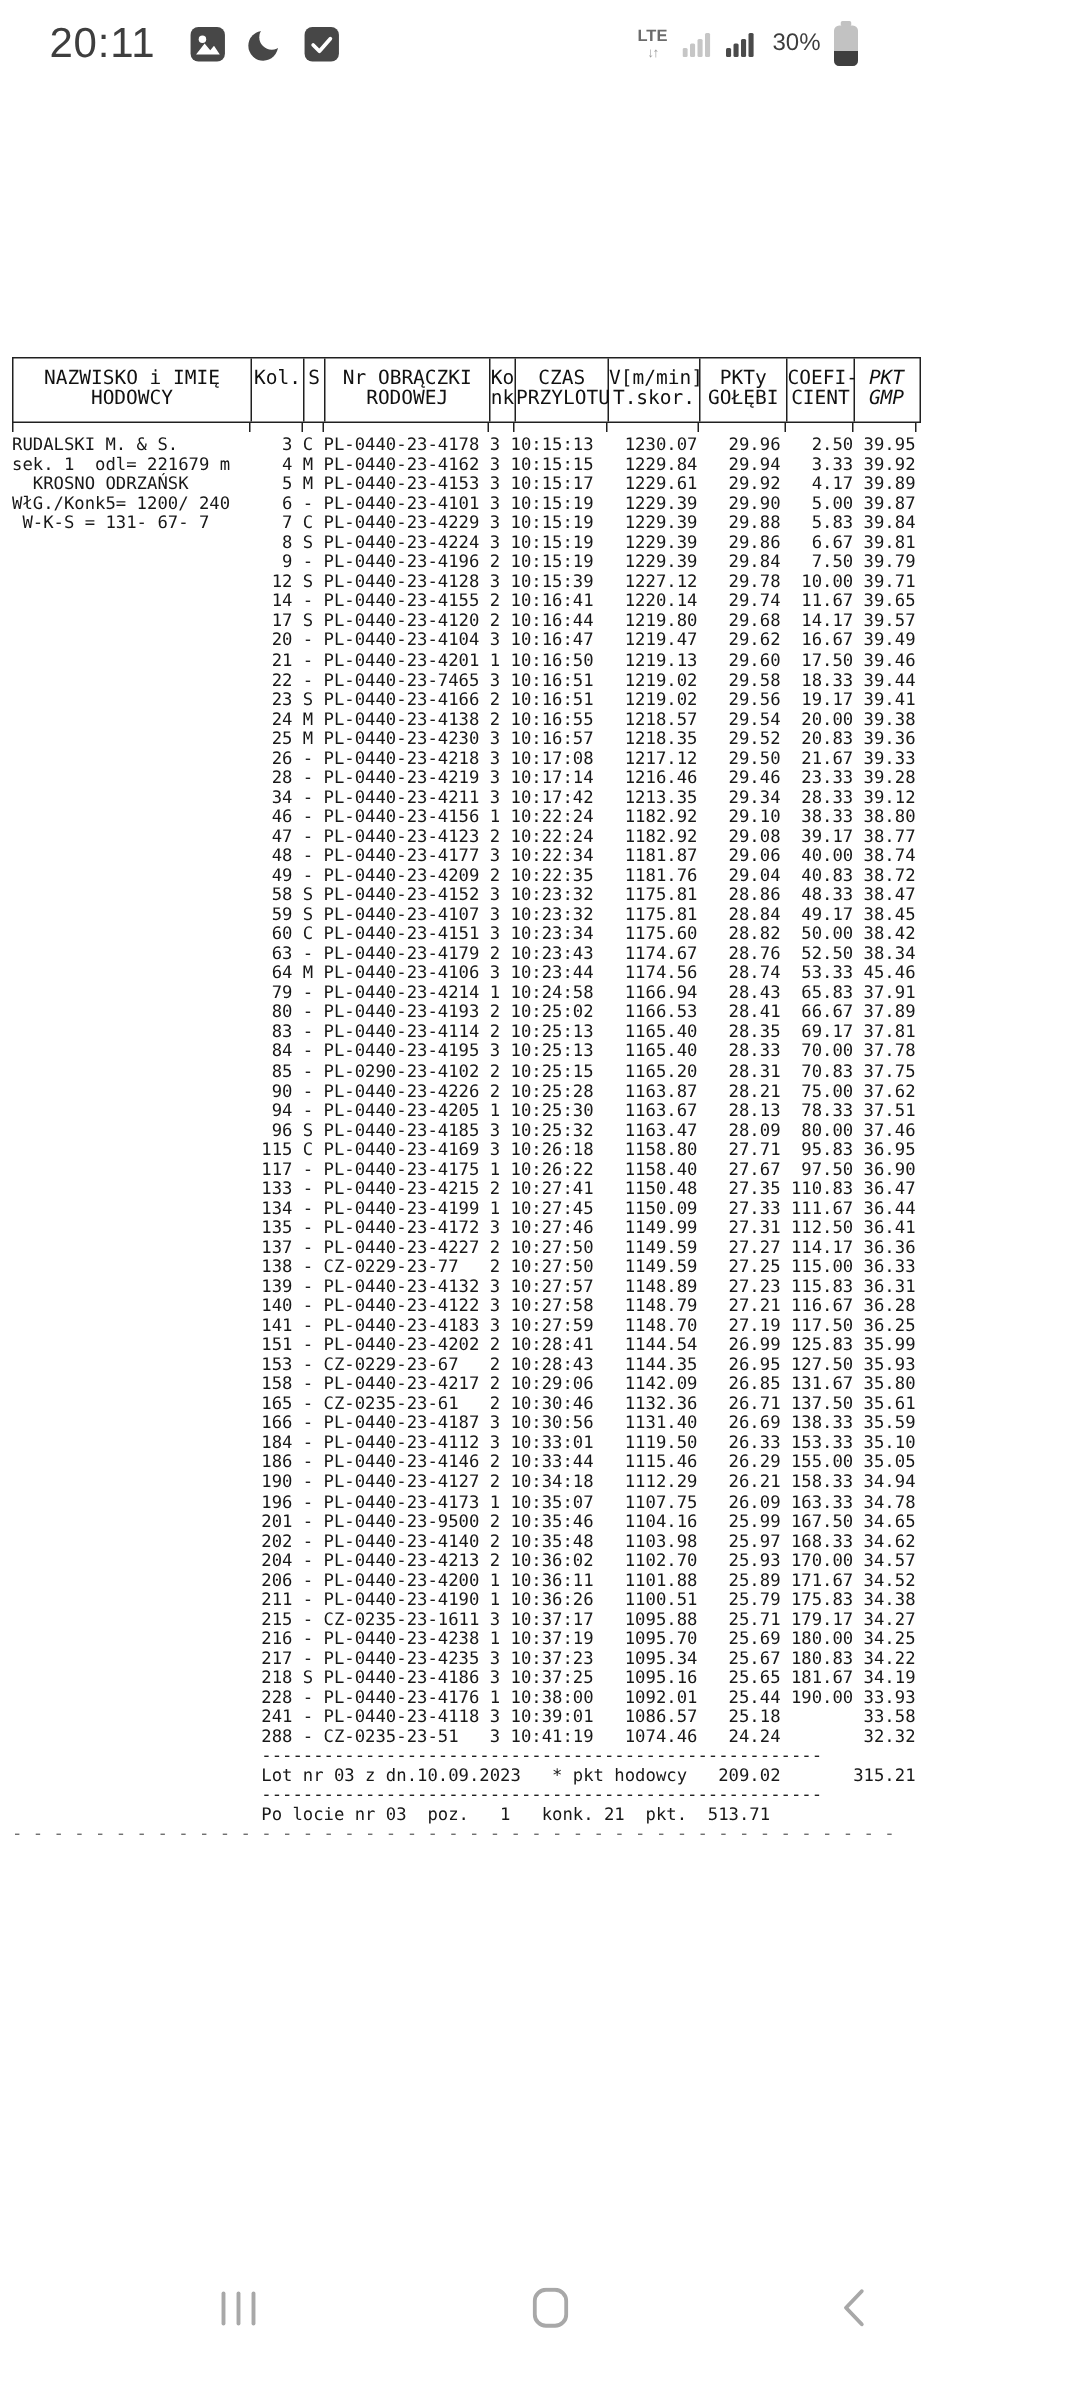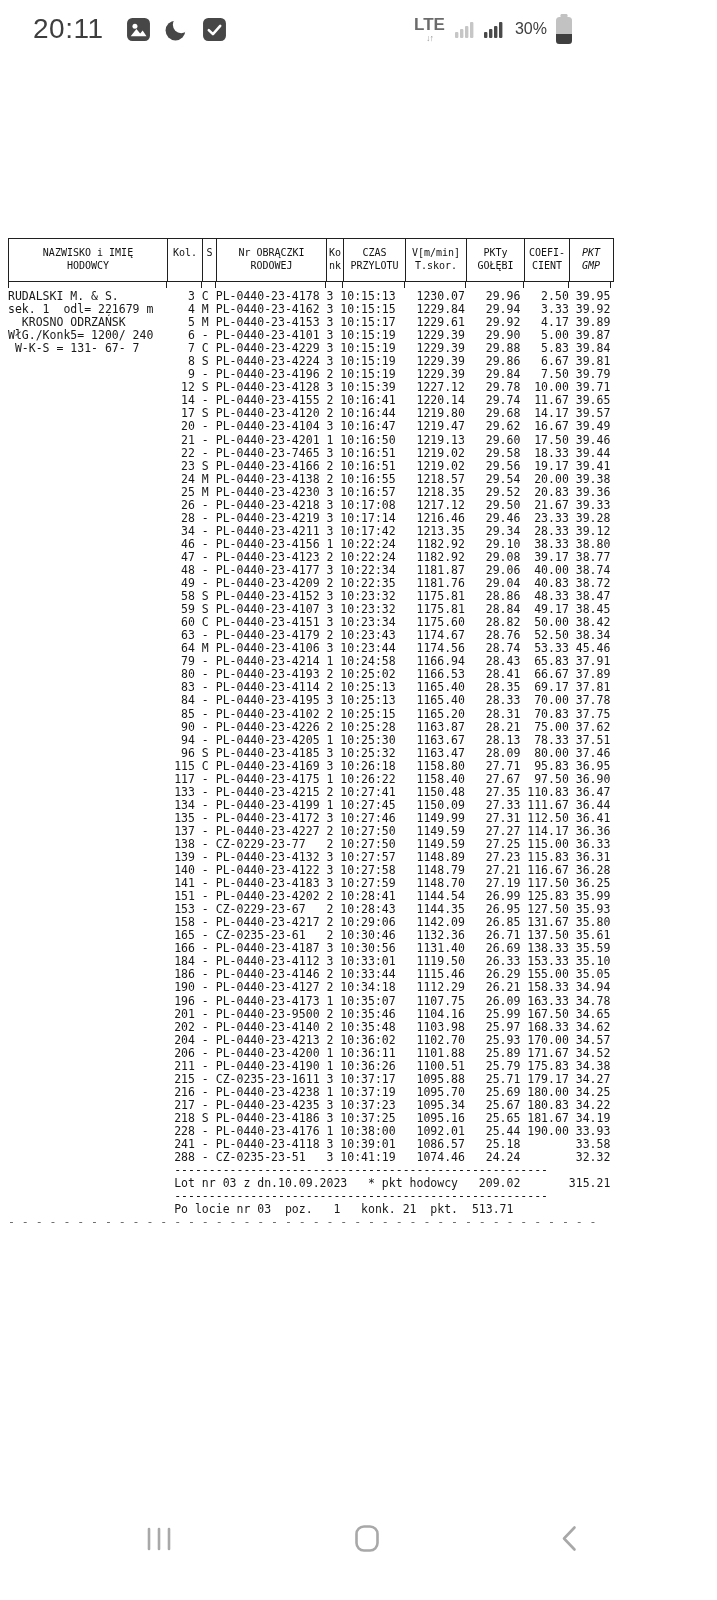--- a/index.html
+++ b/index.html
@@ -10,30 +10,30 @@
   .status-bar{
     position:absolute; top:0; left:0; width:603px; height:58px;
     display:flex; justify-content:space-between; align-items:center;
     padding:0 30px 0 33px; font-family:"Liberation Sans", sans-serif;
   }
   .sb-left{ display:flex; align-items:center; gap:13px; }
   .sb-time{ font-size:28px; color:#3e3e3e; letter-spacing:0.5px; margin-right:9px; }
   .sb-icon{ display:inline-flex; align-items:center; }
   .sb-right{ display:flex; align-items:center; gap:8px; }
   .lte-wrap{ display:flex; flex-direction:column; align-items:center; line-height:1; margin-right:2px; }
-  .lte-label{ font-size:17px; font-weight:700; color:#6b6b6b; }
+  .lte-label{ font-size:11px; font-weight:700; color:#6b6b6b; }
   .lte-arrows{ font-size:9px; color:#9a9a9a; letter-spacing:-1px; margin-top:1px; }
   .sb-pct{ font-size:16px; color:#3e3e3e; margin-left:2px; }
 
   
   .document{ position:absolute; top:238px; left:8px; width:606px; color:#161616; }
   .hdr-row{ display:flex; border:1px solid #202020; }
   .hcell{
     border-right:1px solid #202020; text-align:center;
-    font-size:10px; line-height:13px; padding:7px 0 9px 0; color:#111;
+    font-size:13px; line-height:13px; padding:7px 0 9px 0; color:#111;
   }
   .hcell:last-child{ border-right:none;font-style:italic; }
   .ticks{ display:flex; height:6px; }
   .tcell{ border-right:1px solid #202020; }
   .tcell:first-child{ border-left:1px solid #202020; }
   .w0{width:159px}.w1{width:35px}.w2{width:14px}.w3{width:110px}.w4{width:17px}
   .w5{width:62px}.w6{width:61px}.w7{width:58px}.w8{width:45px}.w9{width:42px}
 
   .body-lines{ margin-top:2px; }
   .line{ white-space:pre; font-size:11.5px; line-height:13.05px; height:13.05px; color:#181818; }
@@ -189,21 +189,21 @@
       <div class="line">                         49 - PL-0440-23-4209 2 10:22:35   1181.76   29.04  40.83 38.72</div>
       <div class="line">                         58 S PL-0440-23-4152 3 10:23:32   1175.81   28.86  48.33 38.47</div>
       <div class="line">                         59 S PL-0440-23-4107 3 10:23:32   1175.81   28.84  49.17 38.45</div>
       <div class="line">                         60 C PL-0440-23-4151 3 10:23:34   1175.60   28.82  50.00 38.42</div>
       <div class="line">                         63 - PL-0440-23-4179 2 10:23:43   1174.67   28.76  52.50 38.34</div>
       <div class="line">                         64 M PL-0440-23-4106 3 10:23:44   1174.56   28.74  53.33 45.46</div>
       <div class="line">                         79 - PL-0440-23-4214 1 10:24:58   1166.94   28.43  65.83 37.91</div>
       <div class="line">                         80 - PL-0440-23-4193 2 10:25:02   1166.53   28.41  66.67 37.89</div>
       <div class="line">                         83 - PL-0440-23-4114 2 10:25:13   1165.40   28.35  69.17 37.81</div>
       <div class="line">                         84 - PL-0440-23-4195 3 10:25:13   1165.40   28.33  70.00 37.78</div>
-      <div class="line">                         85 - PL-0440-23-4102 2 10:25:15   1165.20   28.31  70.83 37.75</div>
+      <div class="line">                         85 - PL-0290-23-4102 2 10:25:15   1165.20   28.31  70.83 37.75</div>
       <div class="line">                         90 - PL-0440-23-4226 2 10:25:28   1163.87   28.21  75.00 37.62</div>
       <div class="line">                         94 - PL-0440-23-4205 1 10:25:30   1163.67   28.13  78.33 37.51</div>
       <div class="line">                         96 S PL-0440-23-4185 3 10:25:32   1163.47   28.09  80.00 37.46</div>
       <div class="line">                        115 C PL-0440-23-4169 3 10:26:18   1158.80   27.71  95.83 36.95</div>
       <div class="line">                        117 - PL-0440-23-4175 1 10:26:22   1158.40   27.67  97.50 36.90</div>
       <div class="line">                        133 - PL-0440-23-4215 2 10:27:41   1150.48   27.35 110.83 36.47</div>
       <div class="line">                        134 - PL-0440-23-4199 1 10:27:45   1150.09   27.33 111.67 36.44</div>
       <div class="line">                        135 - PL-0440-23-4172 3 10:27:46   1149.99   27.31 112.50 36.41</div>
       <div class="line">                        137 - PL-0440-23-4227 2 10:27:50   1149.59   27.27 114.17 36.36</div>
       <div class="line">                        138 - CZ-0229-23-77   2 10:27:50   1149.59   27.25 115.00 36.33</div>

